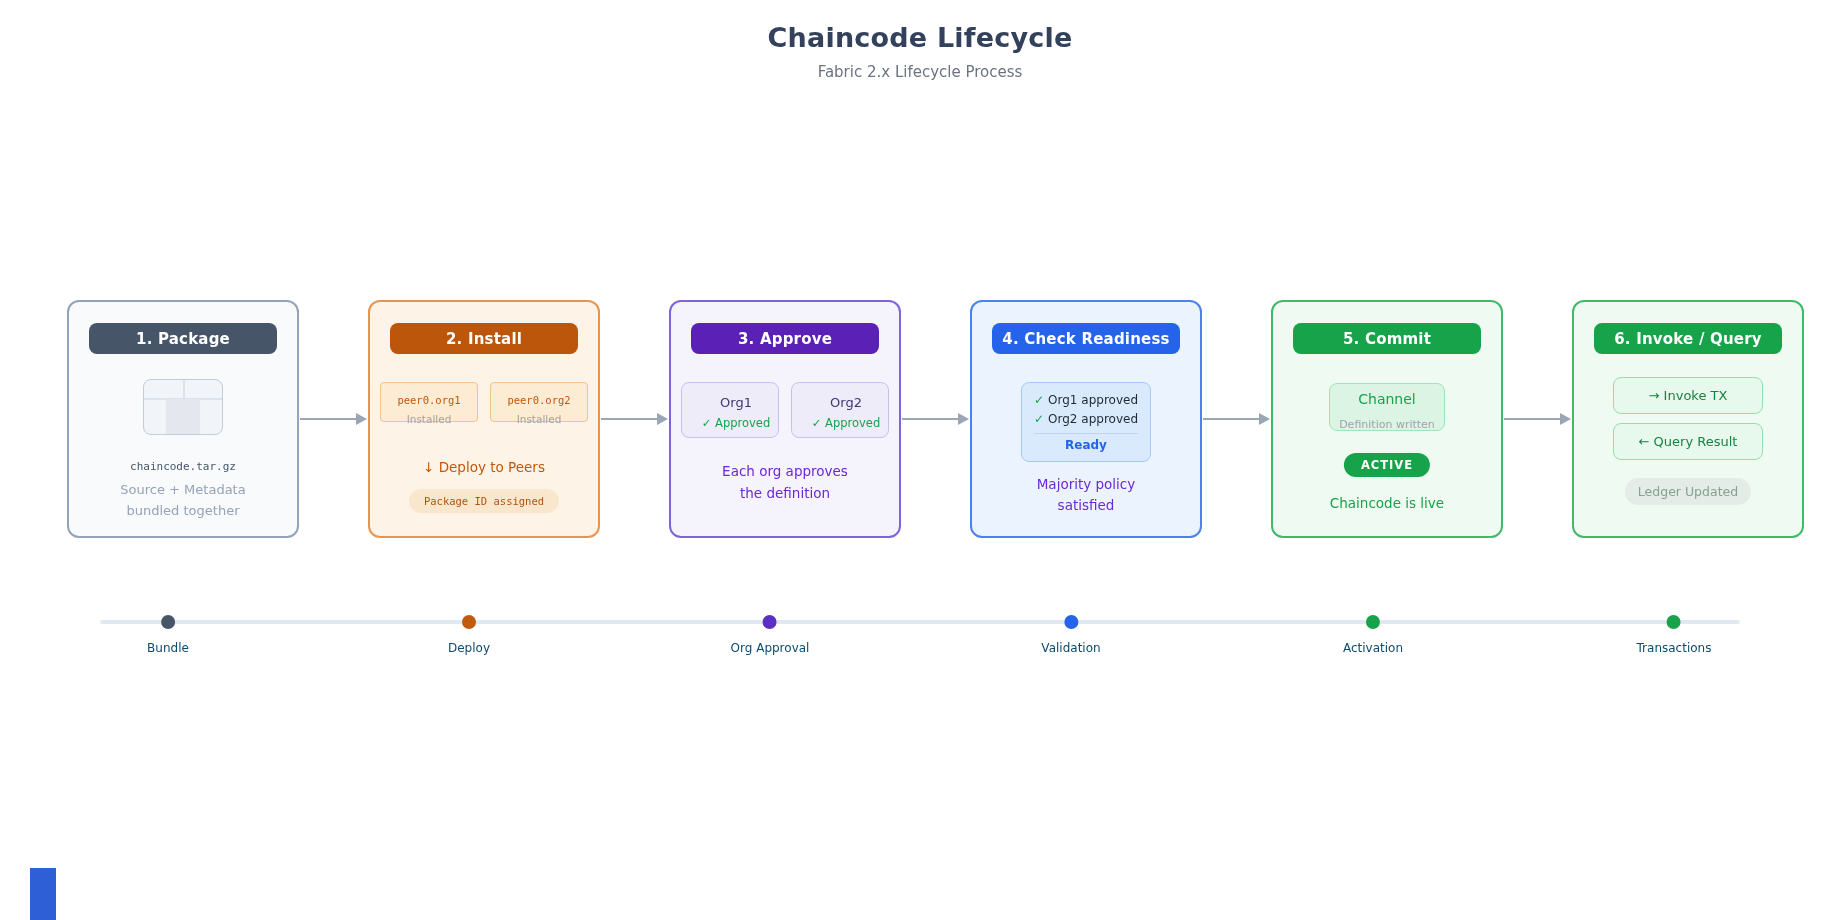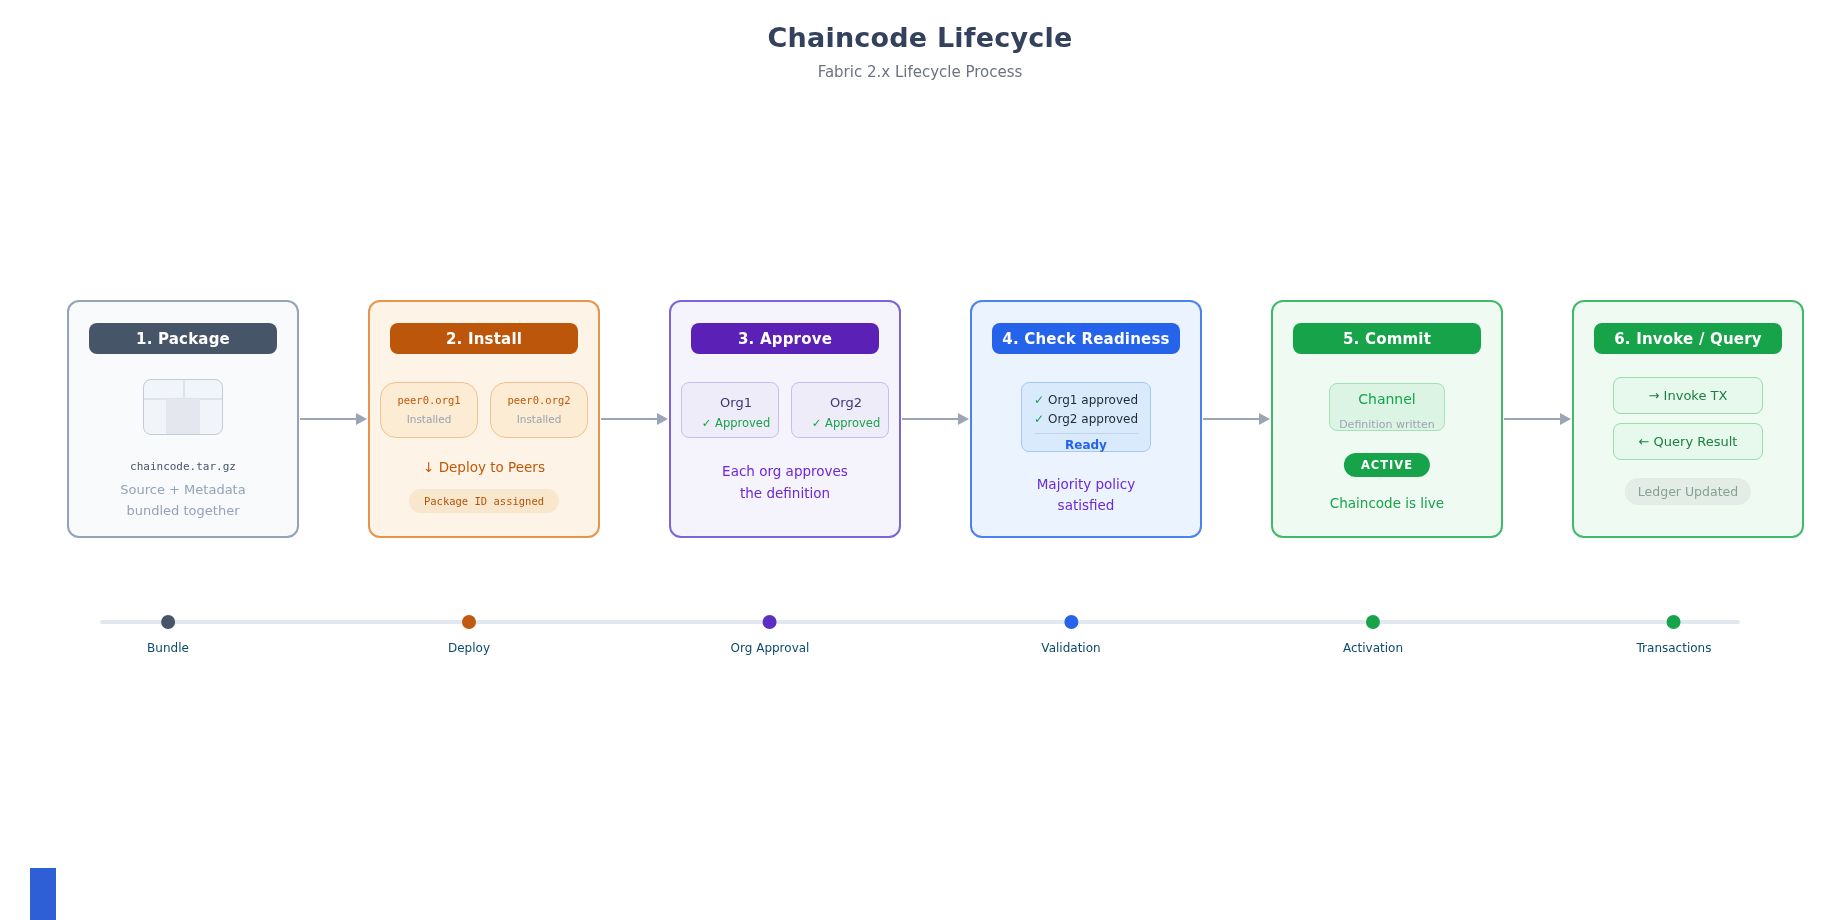--- a/index.html
+++ b/index.html
@@ -32,41 +32,41 @@
   .pkg-vline{position:absolute;left:50%;top:0;width:1.5px;height:18px;background:#dde3ea;}
   .pkg-hline{position:absolute;left:0;right:0;top:18px;height:1.5px;background:#dde3ea;}
   .pkg-tape{position:absolute;left:50%;transform:translateX(-50%);top:19px;bottom:0;width:34px;background:#e4e8ee;}
   .pkg-file{position:absolute;top:158px;width:100%;text-align:center;font-size:11px;color:#475569;}
   .pkg-desc{position:absolute;top:177px;width:100%;text-align:center;font-size:13px;line-height:21px;color:#94a3b8;}
 
   
   .card-orange{background:#fdf3e6;border-color:#e8944d;}
   .hdr-orange{background:#bc560a;}
   .pair-row{position:absolute;top:80px;left:0;width:100%;display:flex;justify-content:center;gap:12px;}
-  .peer-box{width:98px;height:56px;box-sizing:border-box;background:#fcecd4;border:1.5px solid #f2c291;border-radius:16px;
+  .peer-box{width:98px;height:40px;box-sizing:border-box;background:#fcecd4;border:1.5px solid #f2c291;border-radius:4px;
             text-align:center;padding-top:11px;}
   .peer-name{font-size:10.5px;color:#c2570a;}
   .peer-status{font-size:10.5px;color:#9ca3af;margin-top:7px;}
   .deploy-label{position:absolute;top:157px;width:100%;text-align:center;font-size:13.5px;color:#c2570a;}
   .pkg-id-pill{position:absolute;top:187px;left:50%;transform:translateX(-50%);white-space:nowrap;
                background:#f8e7cd;color:#b45309;font-size:10.5px;padding:6px 15px;border-radius:13px;}
 
   
   .card-purple{background:#f5f3fb;border-color:#7e64dc;}
   .hdr-purple{background:#5b21b6;}
   .org-box{width:98px;height:56px;box-sizing:border-box;background:#efecfa;border:1.5px solid #cabef0;border-radius:8px;
            text-align:center;padding-top:12px;padding-left:12px;}
   .org-name{font-size:13px;color:#3f3573;}
   .org-status{font-size:11.5px;color:#16a34a;margin-top:6px;}
   .approve-desc{position:absolute;top:158px;width:100%;text-align:center;font-size:13.5px;line-height:22px;color:#6d28d9;}
 
   
   .card-blue{background:#ebf3fe;border-color:#4b82ef;}
   .hdr-blue{background:#2563eb;}
-  .ready-box{position:absolute;top:80px;left:50%;transform:translateX(-50%);width:130px;height:70px;box-sizing:border-box;
+  .ready-box{position:absolute;top:80px;left:50%;transform:translateX(-50%);width:130px;height:80px;box-sizing:border-box;
              background:#d9eafc;border:1.5px solid #a5c8f5;border-radius:8px;padding-top:8px;}
   .check-row{text-align:center;font-size:12px;line-height:19px;color:#1f2937;white-space:nowrap;}
   .check-mark{color:#16a34a;margin-right:4px;}
   .ready-divider{margin:4px 12px 0;height:1px;background:#bed4f0;}
   .ready-label{text-align:center;font-size:12px;font-weight:bold;color:#2563eb;margin-top:4px;}
   .ready-desc{position:absolute;top:172px;width:100%;text-align:center;font-size:13.5px;line-height:21px;color:#6d28d9;}
 
   
   .card-green{background:#effbf2;border-color:#41b96b;}
   .hdr-green{background:#17a34a;}

